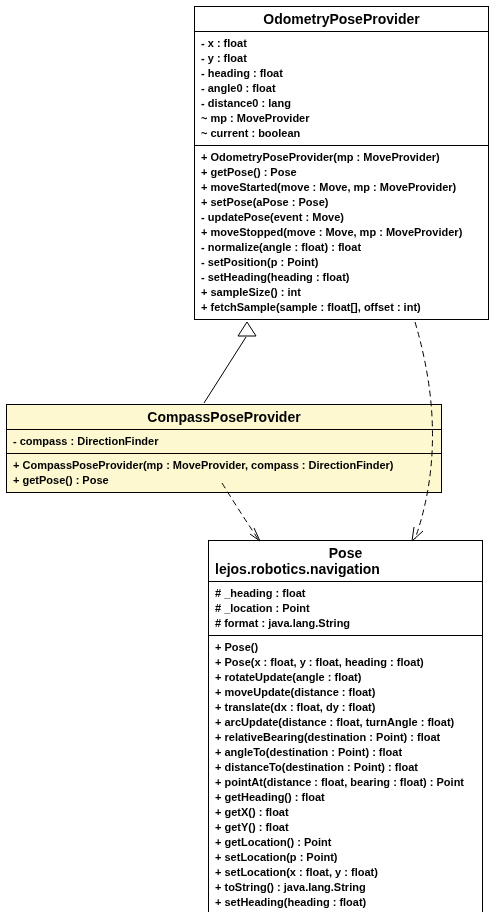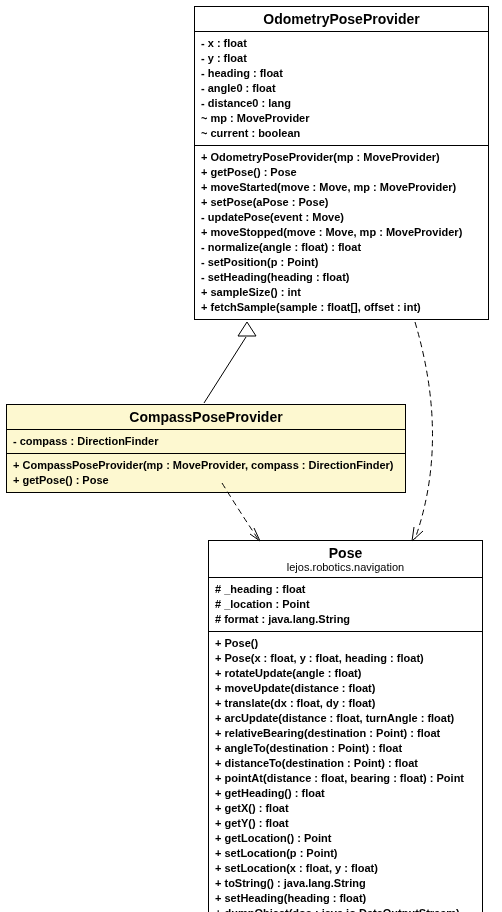--- a/index.html
+++ b/index.html
@@ -27,23 +27,22 @@
   }
   .uml-section:last-child {
     border-bottom: none;
   }
   .uml-class-name {
     text-align: center;
     font-weight: bold;
     font-size: 14px;
   }
   .uml-class-package {
-    text-align: center;
-    font-size: 11px;
-    font-weight: normal;
+    font-size: 14px;
+    font-weight: bold;
   }
   .uml-row {
     white-space: nowrap;
     line-height: 15px;
     font-weight: bold;
   }
   svg.connector {
     position: absolute;
     top: 0;
     left: 0;
@@ -74,21 +73,21 @@
     <div class="uml-row">- updatePose(event : Move)</div>
     <div class="uml-row">+ moveStopped(move : Move, mp : MoveProvider)</div>
     <div class="uml-row">- normalize(angle : float) : float</div>
     <div class="uml-row">- setPosition(p : Point)</div>
     <div class="uml-row">- setHeading(heading : float)</div>
     <div class="uml-row">+ sampleSize() : int</div>
     <div class="uml-row">+ fetchSample(sample : float[], offset : int)</div>
   </div>
 </div>
 
-<div class="uml-class highlighted" style="left:6px; top:404px; width:400px;">
+<div class="uml-class highlighted" style="left:6px; top:404px; width:436px;">
   <div class="uml-section uml-class-name">CompassPoseProvider</div>
   <div class="uml-section">
     <div class="uml-row">- compass : DirectionFinder</div>
   </div>
   <div class="uml-section">
     <div class="uml-row">+ CompassPoseProvider(mp : MoveProvider, compass : DirectionFinder)</div>
     <div class="uml-row">+ getPose() : Pose</div>
   </div>
 </div>
 

